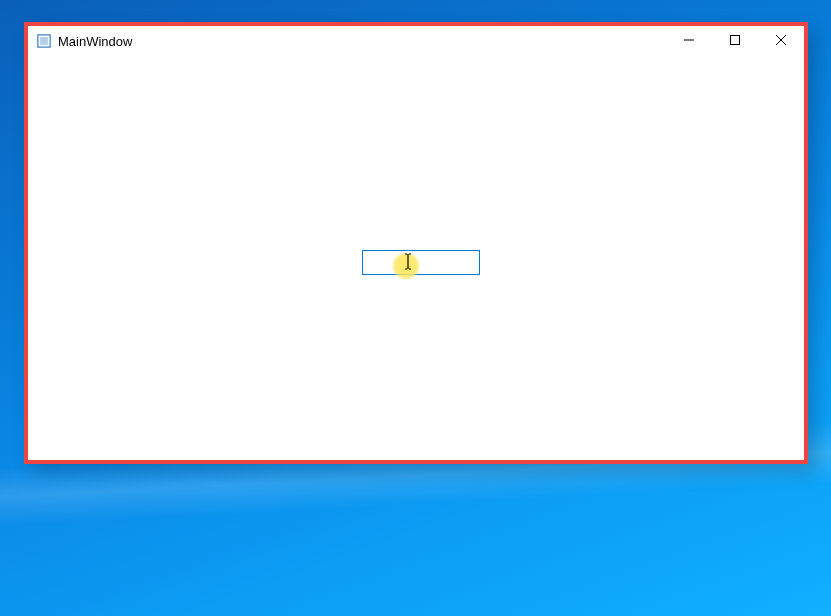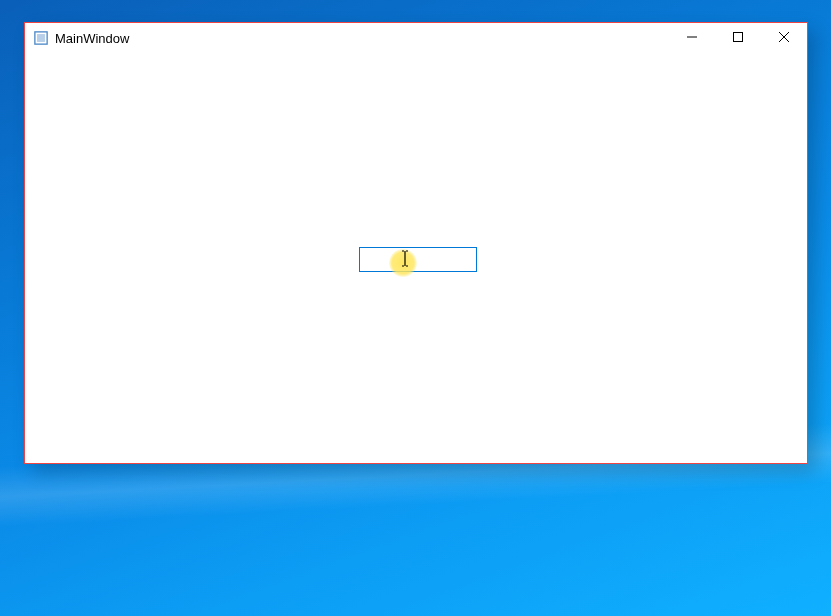--- a/index.html
+++ b/index.html
@@ -28,21 +28,21 @@
       transform: skewY(-3deg);
     }
     
     .window {
       position: absolute;
       left: 24px;
       top: 22px;
       width: 784px;
       height: 442px;
       background: #ffffff;
-      border: 1px solid #ef4444;
+      border: 4px solid #ef4444;
       box-shadow: 8px 8px 18px rgba(0,0,0,0.2);
     }
     
     .titlebar {
       height: 30px;
       display: flex;
       align-items: center;
       padding-left: 8px;
       background: #ffffff;
       position: relative;

